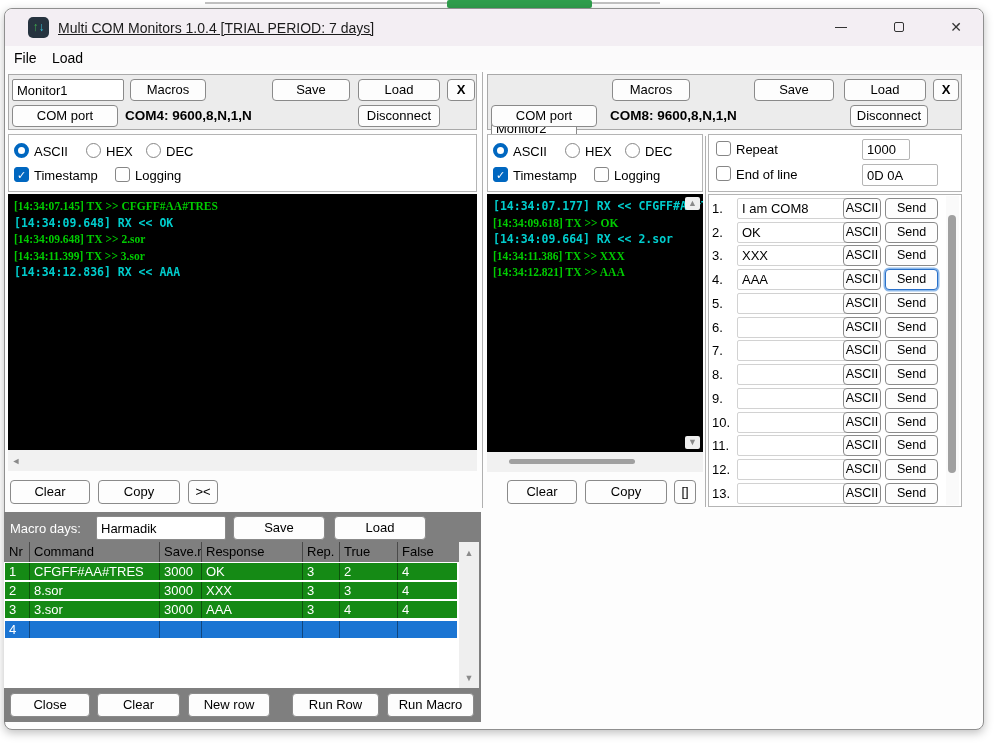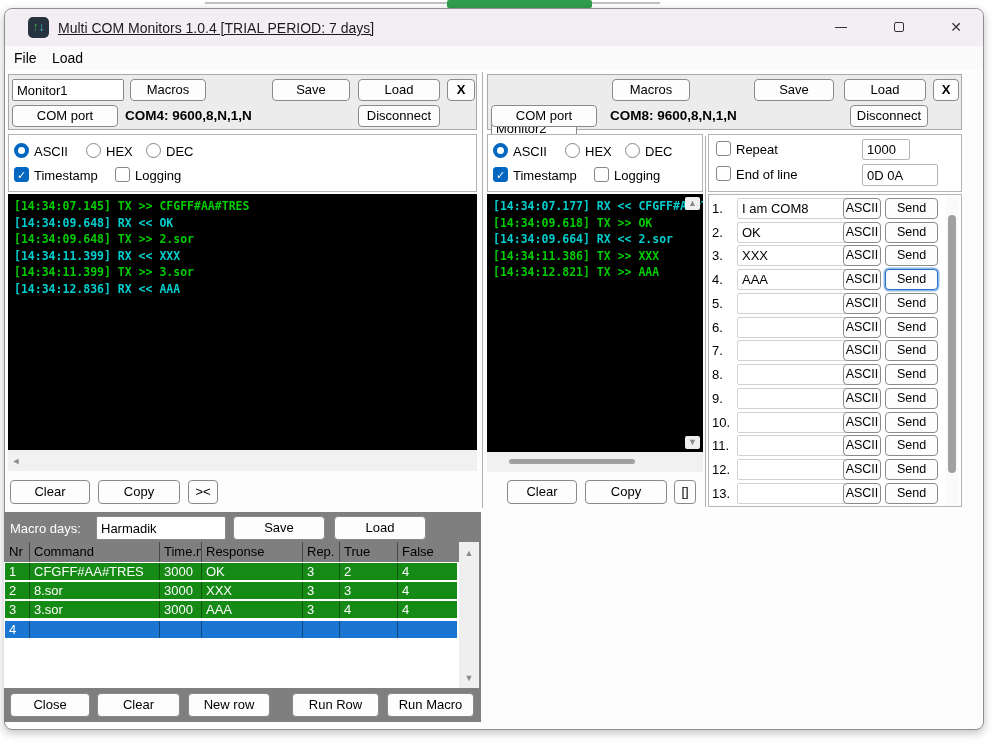--- a/index.html
+++ b/index.html
@@ -26,21 +26,21 @@
   .inputbox.lite{border:1px solid #d2d2d2;}
   .statustext{font-size:13.5px;font-weight:bold;text-align:right;}
   .radio{width:15px;height:15px;border-radius:50%;background:#fff;border:1px solid #868686;}
   .radio.sel{border:4.5px solid #0067c0;}
   .check{width:15px;height:15px;border-radius:3px;background:#fff;border:1px solid #868686;
          text-align:center;font-size:11px;line-height:14px;color:#fff;}
   .check.on{background:#0067c0;border:1px solid #0067c0;}
   .optlabel{font-size:13px;line-height:17px;}
   .term{background:#000;font-family:"DejaVu Sans Mono",monospace;font-size:11.5px;font-weight:bold;
         line-height:16.5px;padding:4px 0 0 6px;overflow:hidden;white-space:nowrap;}
-  .tline.tx{color:#00cc00;}
+  .tline.tx{color:#00cc00;font-family:Liberation Serif, serif;}
   .tline.rx{color:#00cdcd;}
   .scrollstrip{background:#f1f1f1;}
   .arrow{color:#8a8a8a;font-size:9px;line-height:12px;text-align:center;}
   .ovl{background:#efefef;border-radius:2px;width:15px;height:13px;}
   .macropanel{background:#7f7f7f;}
   .mlabel{color:#ffffff;font-size:13px;}
   .thead{display:flex;background:#7f7f7f;color:#000;font-size:13px;}
   .thead span{border-right:1px solid #4a4a4a;padding:2px 0 0 4px;box-sizing:border-box;overflow:hidden;white-space:nowrap;}
   .thead span:last-child{border-right:none;}
   .trow{display:flex;color:#fff;font-size:13px;height:17px;margin-bottom:2.2px;}
@@ -103,21 +103,20 @@
   <div class="abs optlabel" style="left:166px;top:143px;">DEC</div>
   <div class="abs check on" style="left:14px;top:167px;"><span>✓</span></div>
   <div class="abs optlabel" style="left:34px;top:167px;">Timestamp</div>
   <div class="abs check" style="left:115px;top:167px;"></div>
   <div class="abs optlabel" style="left:135px;top:167px;">Logging</div>
 
   <div class="abs term" style="left:8px;top:194px;width:469px;height:256px;">
     <div class="tline tx">[14:34:07.145] TX &gt;&gt; CFGFF#AA#TRES</div>
     <div class="tline rx">[14:34:09.648] RX &lt;&lt; OK</div>
     <div class="tline tx">[14:34:09.648] TX &gt;&gt; 2.sor</div>
-    <div class="tline rx">[14:34:11.399] RX &lt;&lt; XXX</div>
     <div class="tline tx">[14:34:11.399] TX &gt;&gt; 3.sor</div>
     <div class="tline rx">[14:34:12.836] RX &lt;&lt; AAA</div>
   </div>
   <div class="abs scrollstrip" style="left:8px;top:450px;width:469px;height:21px;"></div>
   <div class="abs arrow" style="left:10px;top:455px;width:12px;">◄</div>
 
   <div class="abs btn tall" style="left:10px;top:480px;width:80px;">Clear</div>
   <div class="abs btn tall" style="left:98px;top:480px;width:82px;">Copy</div>
   <div class="abs btn tall" style="left:188px;top:480px;width:30px;">&gt;&lt;</div>
 
@@ -260,21 +259,21 @@
 
   <div class="abs macropanel" style="left:4px;top:512px;width:477px;height:210px;"></div>
   <div class="abs mlabel" style="left:10px;top:521px;">Macro days:</div>
   <input class="abs inputbox" style="left: 96px; top: 516px; width: 130px; height: 24px;" value="Harmadik">
   <div class="abs btn tall" style="left:233px;top:516px;width:92px;">Save</div>
   <div class="abs btn tall" style="left:334px;top:516px;width:92px;">Load</div>
 
   <div class="abs thead" style="left:5px;top:542px;width:452px;height:20px;">
     <span class="c0">Nr</span>
     <span class="c1">Command</span>
-    <span class="c2">Time.n</span>
+    <span class="c2">Save.n</span>
     <span class="c3">Response</span>
     <span class="c4">Rep.</span>
     <span class="c5">True</span>
     <span class="c6">False</span>
   </div>
 
   <div class="abs" style="left:4px;top:562px;width:455px;height:126px;background:#ffffff;"></div>
   <div class="abs" style="left:5px;top:563px;width:452px;">
     <div class="trow green">
       <span class="c0">1</span>

